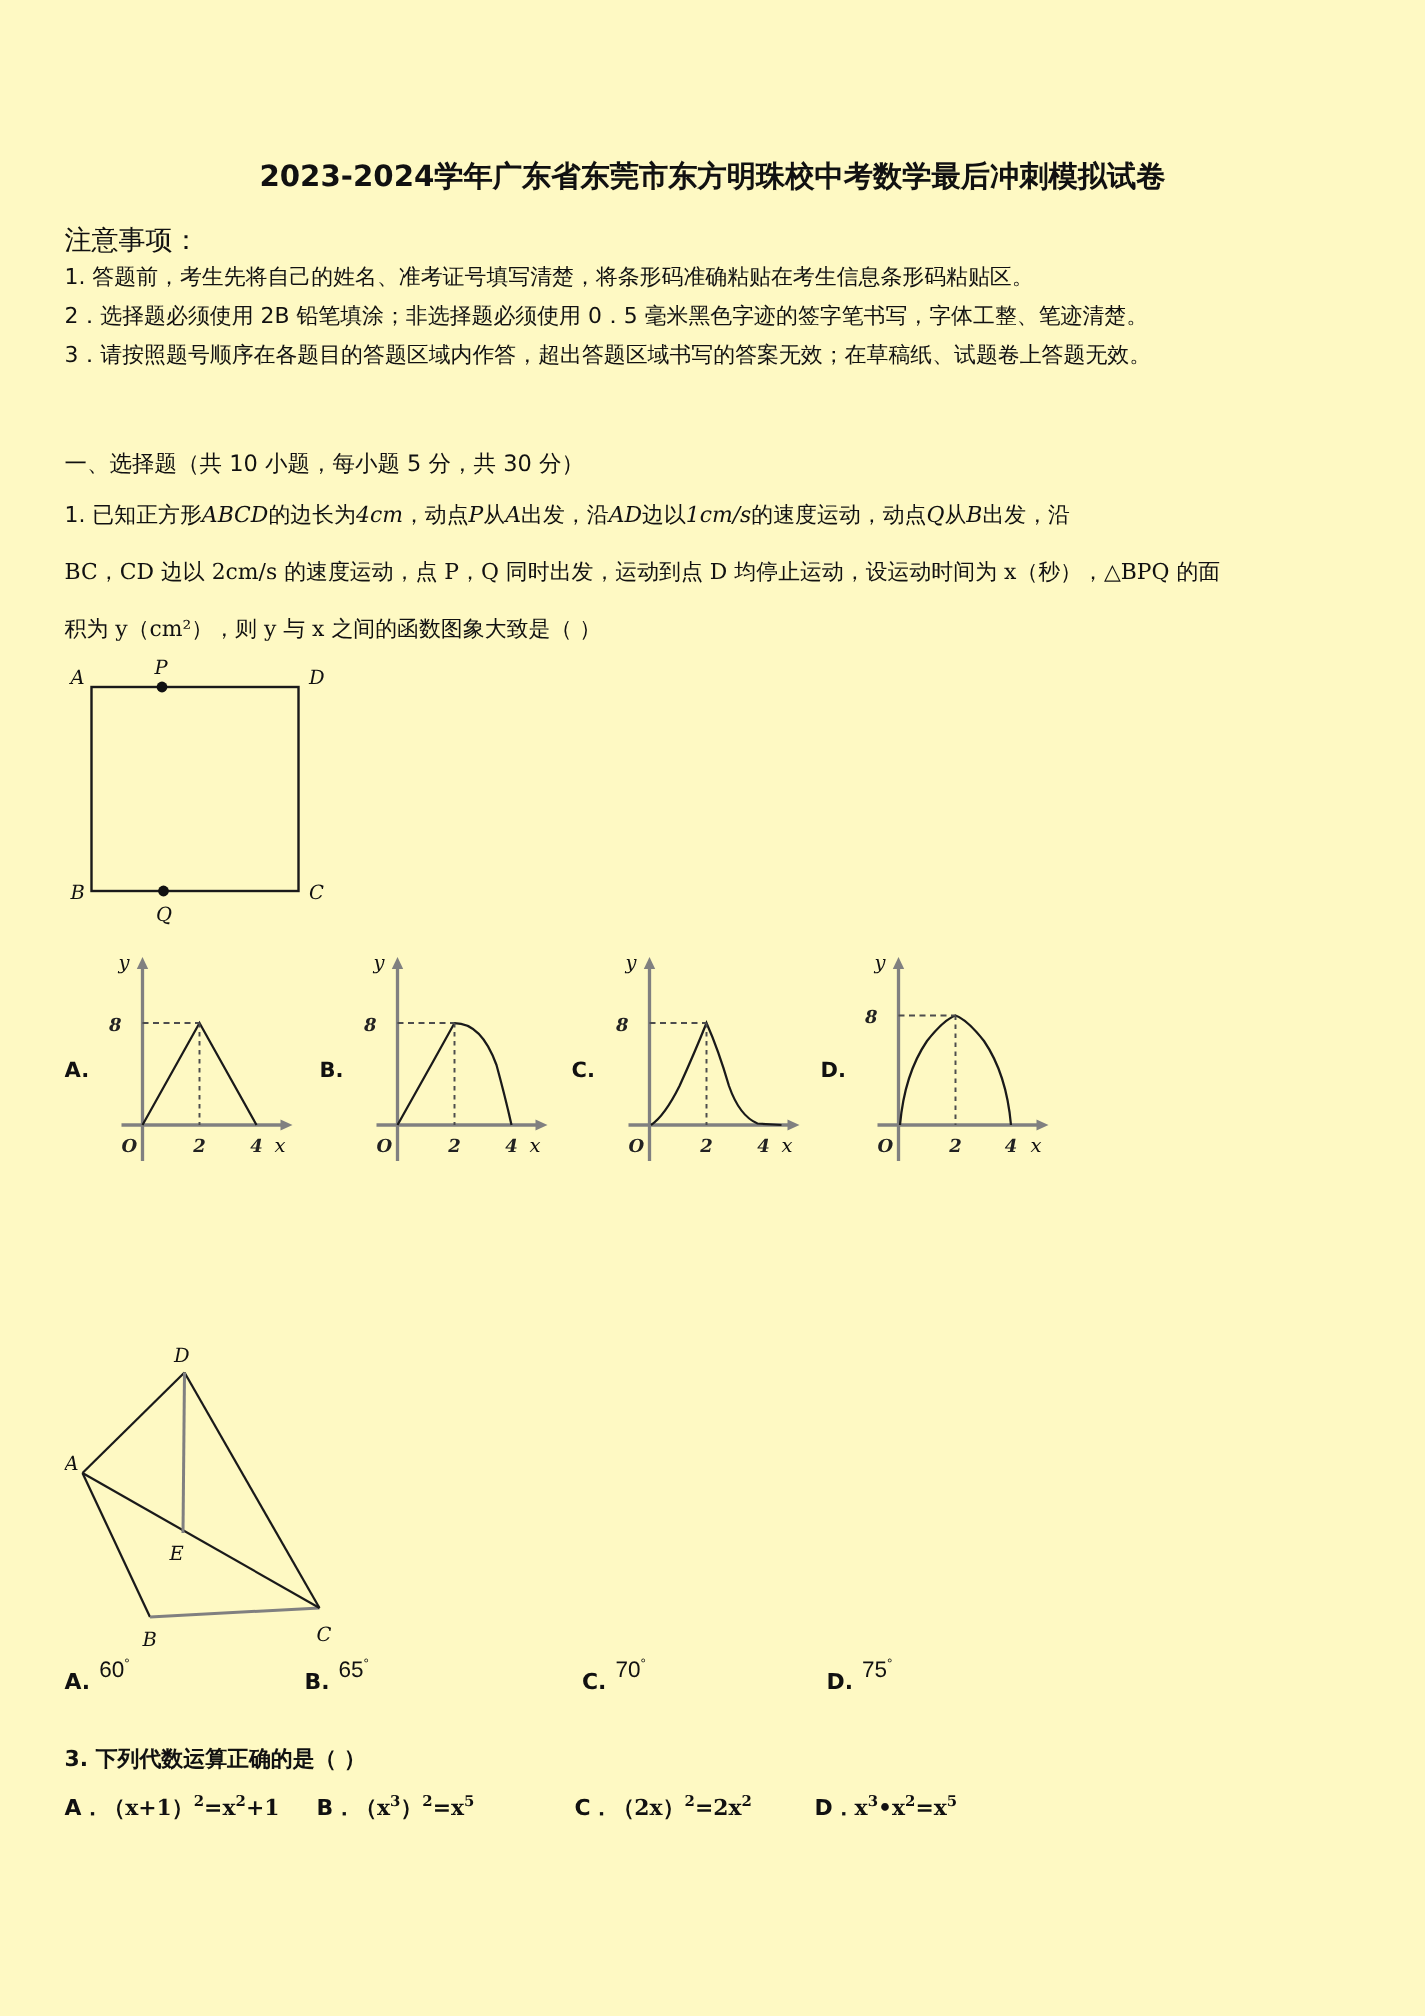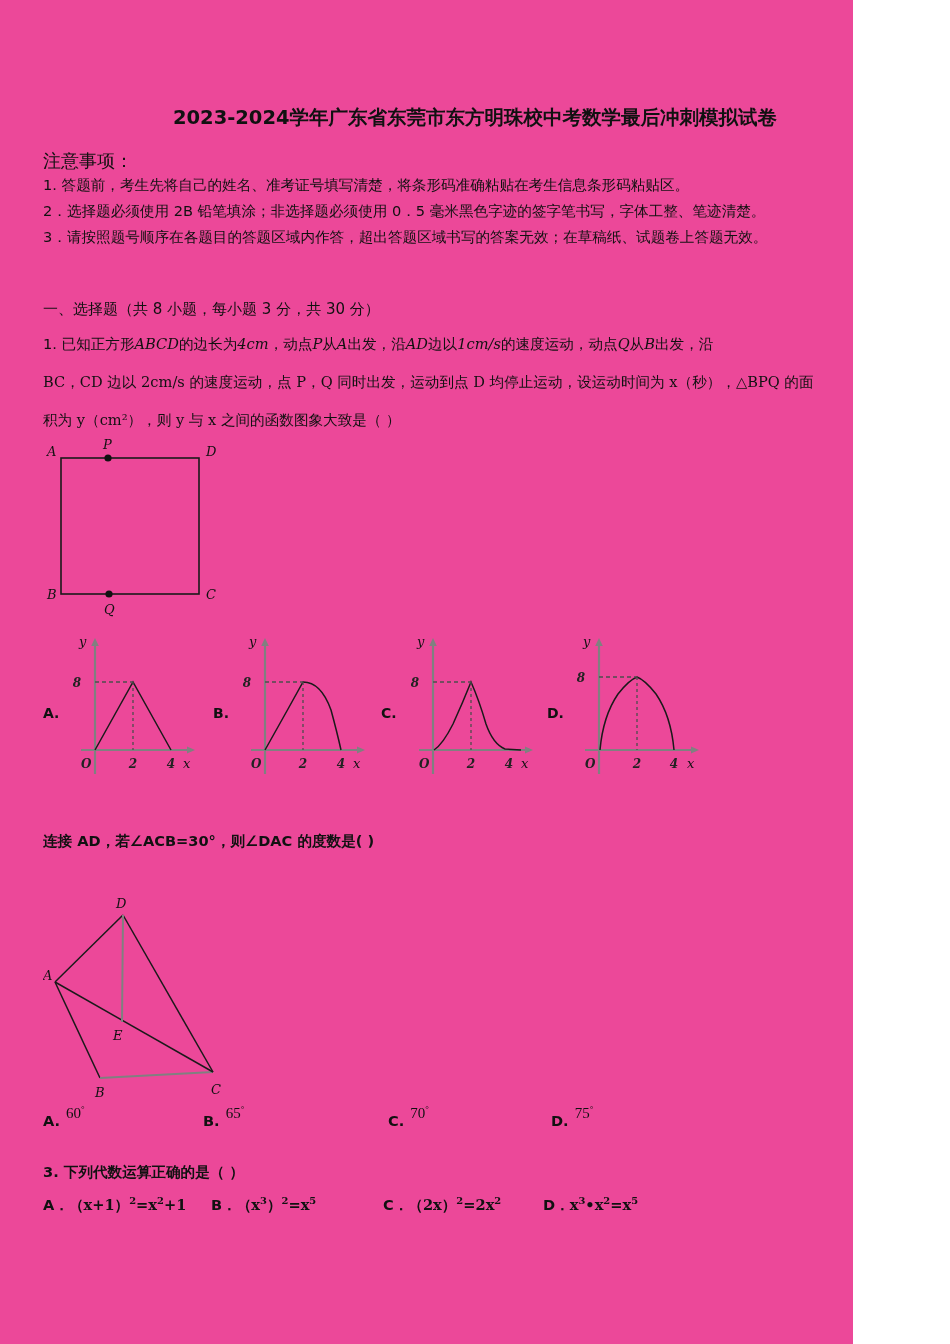--- a/index.html
+++ b/index.html
@@ -7,23 +7,23 @@
     margin: 0;
     padding: 0;
     background: #ffffff;
   }
   body {
     font-family: "DejaVu Sans", "Liberation Sans", sans-serif;
     color: #000000;
   }
   .page {
     position: relative;
-    width: 853px;
+    width: 950px;
     height: 1344px;
-    background: #ec4899;
+    background: #fef9c3;
     overflow: hidden;
   }
   .doc-title {
     position: absolute;
     left: 0;
     top: 104px;
     width: 950px;
     text-align: center;
     font-family: "DejaVu Sans", "Liberation Sans", sans-serif;
     font-weight: bold;
@@ -110,21 +110,21 @@
   }
   .opt {
     position: absolute;
     font-size: 14.6px;
     font-weight: bold;
     color: #111;
     white-space: nowrap;
   }
   .opt .lab { font-weight: bold; }
   .opt .val {
-    font-family: Liberation Serif, serif;
+    font-family: Liberation Sans, sans-serif;
     font-weight: normal;
     font-size: 15px;
     position: relative;
     top: -8px;
     left: 6px;
   }
   .opt .deg {
     font-size: 9px;
     vertical-align: super;
   }
@@ -183,21 +183,21 @@
 
   <div class="doc-title">2023-2024学年广东省东莞市东方明珠校中考数学最后冲刺模拟试卷</div>
 
   <div class="notice-block">
     <div class="notice-head">注意事项：</div>
     <div class="notice-line">1.  答题前，考生先将自己的姓名、准考证号填写清楚，将条形码准确粘贴在考生信息条形码粘贴区。</div>
     <div class="notice-line">2．选择题必须使用 2B 铅笔填涂；非选择题必须使用 0．5 毫米黑色字迹的签字笔书写，字体工整、笔迹清楚。</div>
     <div class="notice-line">3．请按照题号顺序在各题目的答题区域内作答，超出答题区域书写的答案无效；在草稿纸、试题卷上答题无效。</div>
   </div>
 
-  <div class="section-head">一、选择题（共 8 小题，每小题 3 分，共 30 分）</div>
+  <div class="section-head">一、选择题（共 10 小题，每小题 5 分，共 30 分）</div>
 
   <div class="q1-body">
     <div>
       <span>1.</span>
       <span>已知正方形</span><i>ABCD</i><span>的边长为</span><i>4cm</i><span>，动点</span><i>P</i><span>从</span><i>A</i><span>出发，沿</span><i>AD</i><span>边以</span><i>1cm/s</i><span>的速度运动，动点</span><i>Q</i><span>从</span><i>B</i><span>出发，沿</span>
     </div>
     <div class="mi" style="font-style:normal;">BC，CD 边以 2cm/s 的速度运动，点 P，Q 同时出发，运动到点 D 均停止运动，设运动时间为 x（秒），△BPQ 的面</div>
     <div class="mi" style="font-style:normal;">积为 y（cm²），则 y 与 x 之间的函数图象大致是（   ）</div>
   </div>
 
@@ -288,21 +288,20 @@
         <text class="axnum" x="542" y="50" text-anchor="end">8</text>
         <text class="axnum" x="542" y="136">O</text>
         <text class="axnum" x="594" y="136" text-anchor="middle">2</text>
         <text class="axnum" x="631" y="136" text-anchor="middle">4</text>
       </g>
 
     </svg>
   </div>
 
   <div class="q2-body">
-    <div>连接 AD，若∠ACB=30°，则∠DAC 的度数是(  )</div>
   </div>
 
   <div class="fig-tri">
     <svg width="240" height="215" viewBox="0 0 240 215">
 
       <line x1="12" y1="89" x2="57" y2="185" stroke="#1a1a1a" stroke-width="1.5"></line>
       <line x1="57" y1="185" x2="170" y2="179" stroke="#808080" stroke-width="2"></line>
       <line x1="12" y1="89" x2="170" y2="179" stroke="#1a1a1a" stroke-width="1.5"></line>
       <line x1="12" y1="89" x2="80" y2="22" stroke="#1a1a1a" stroke-width="1.5"></line>
       <line x1="80" y1="22" x2="170" y2="179" stroke="#1a1a1a" stroke-width="1.5"></line>

